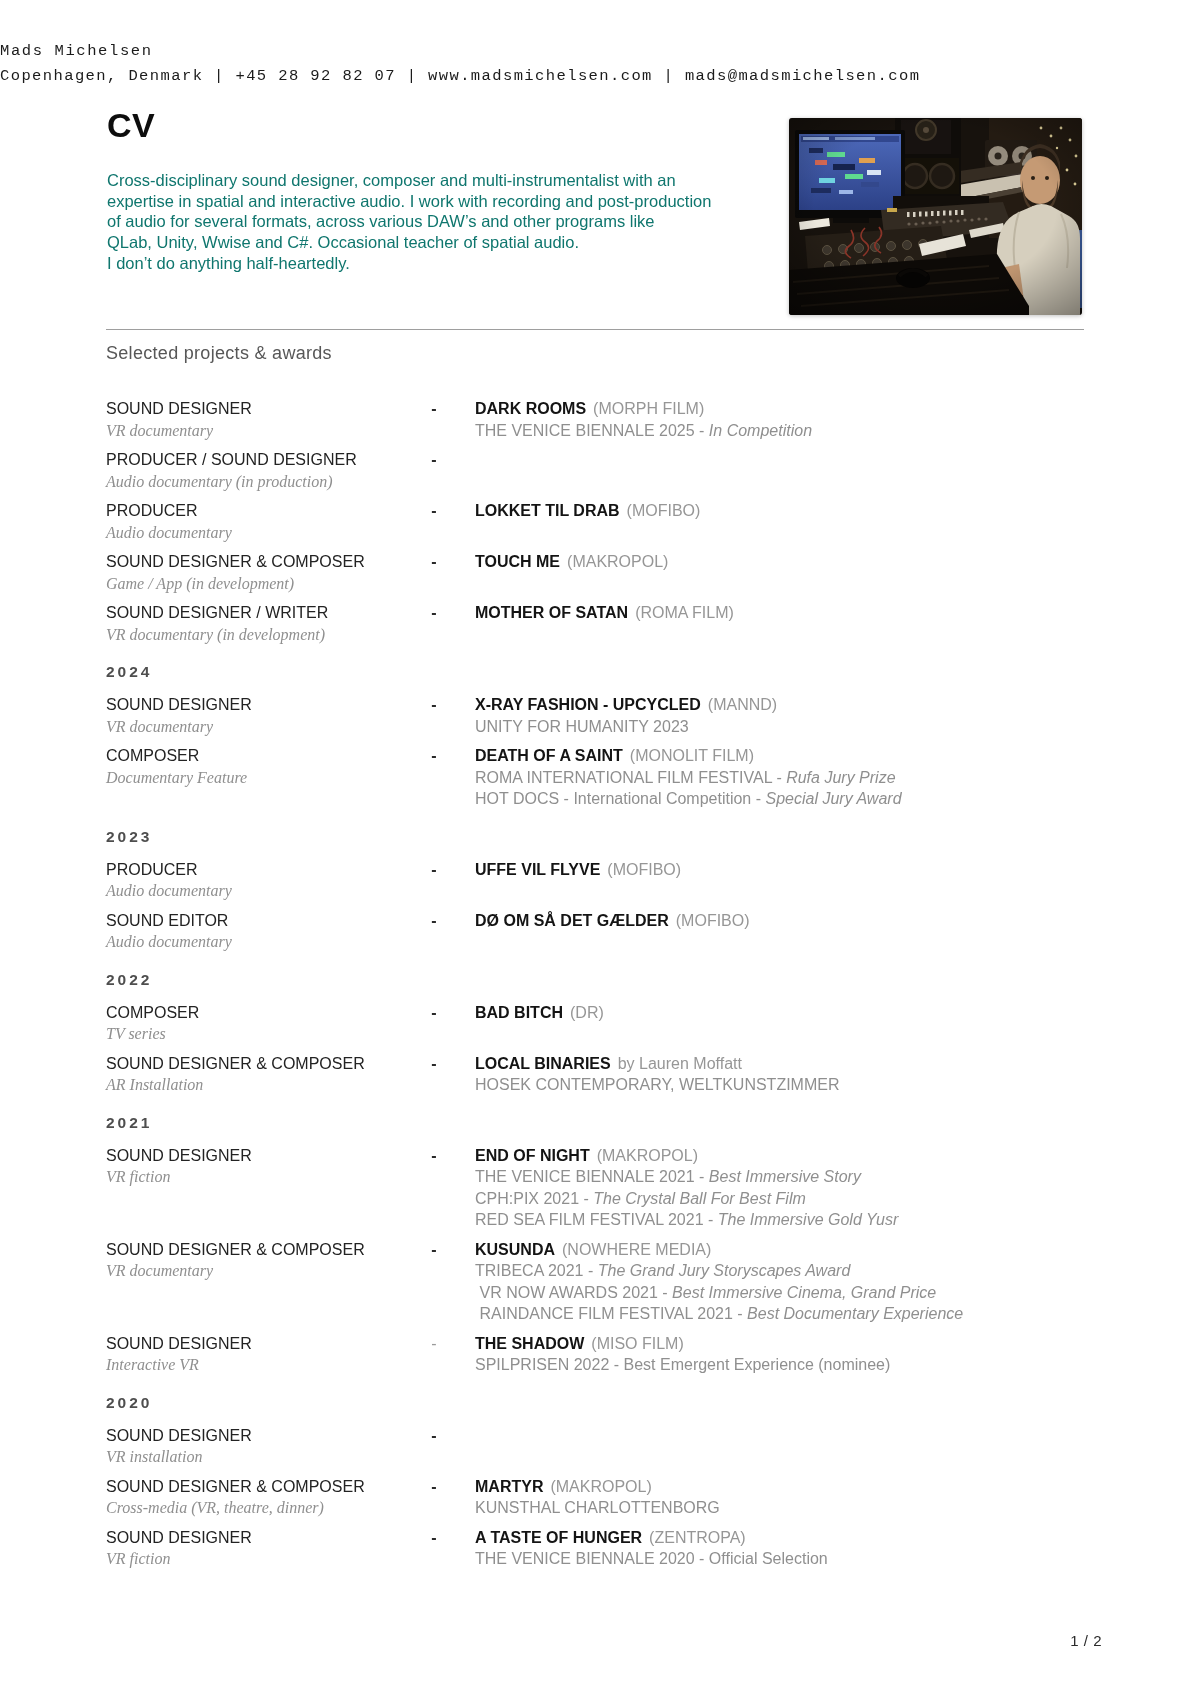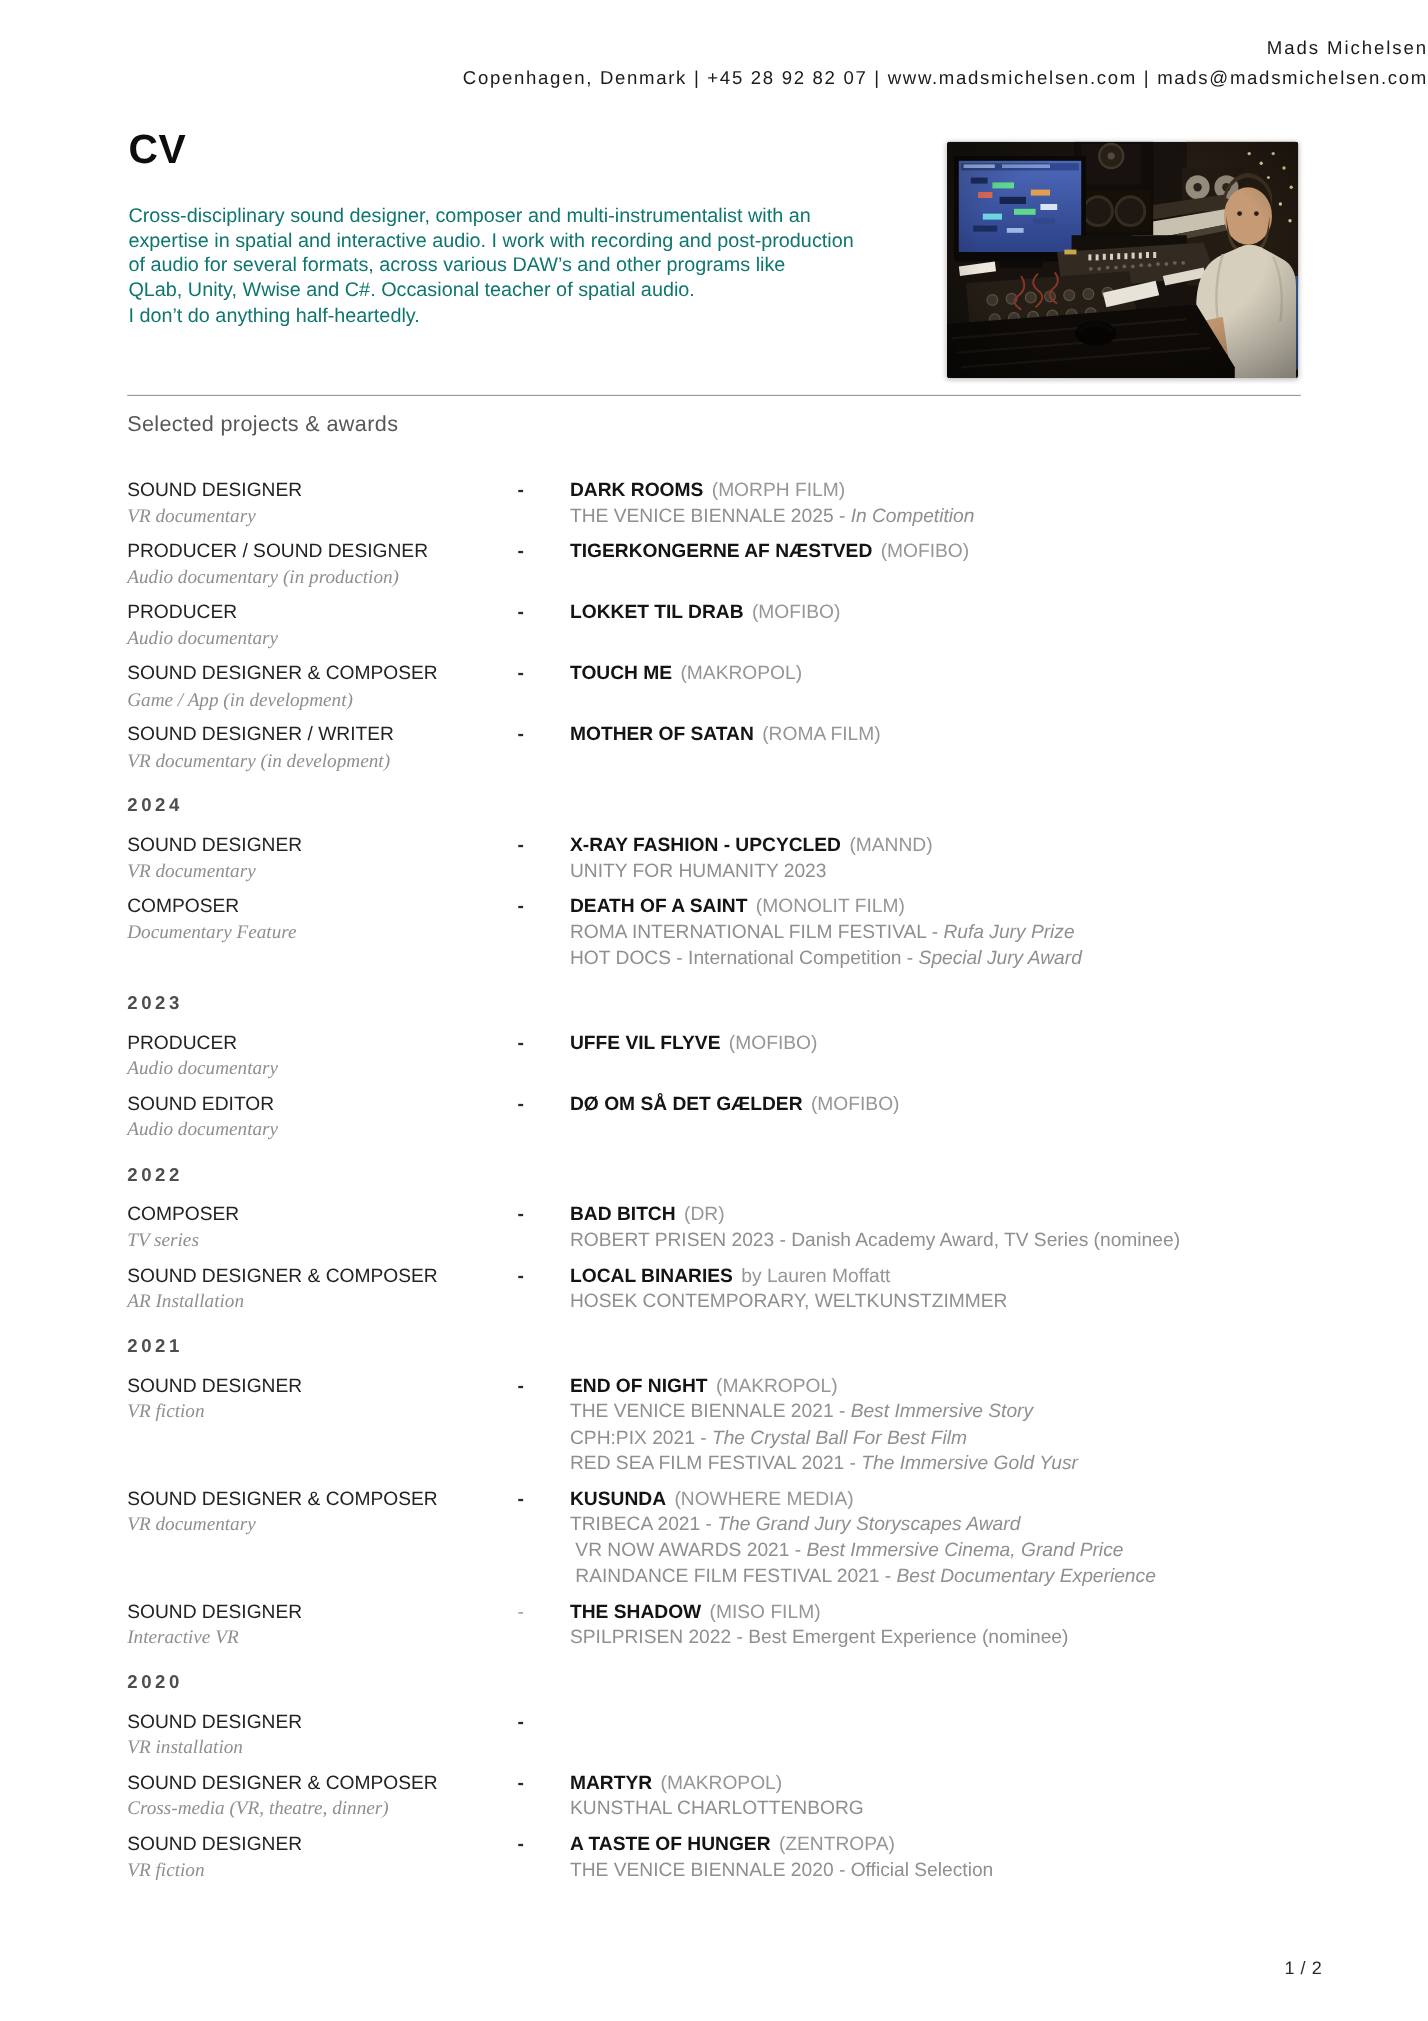--- a/index.html
+++ b/index.html
@@ -1,21 +1,21 @@
 <!DOCTYPE html>
 <html><head>
 <meta charset="utf-8">
 <style>
   html,body{margin:0;padding:0;background:#ffffff;}
   .page{
     position:relative;width:1190px;height:1684px;background:#ffffff;overflow:hidden;
     font-family:"Liberation Sans","DejaVu Sans",sans-serif;color:#222;
   }
   
-  .doc-header{position:absolute;top:30px;left:0;width:100%;text-align:right;}
+  .doc-header{position:absolute;top:40px;left:0;width:100%;text-align:left;font-family:Liberation Mono, monospace;}
   .doc-name{font-size:15.5px;letter-spacing:1.6px;color:#1b1b1b;line-height:22px;}
   .doc-contact{font-size:15.5px;letter-spacing:1.4px;color:#1b1b1b;line-height:22px;margin-top:3px;}
   
   .cv-title{position:absolute;left:107px;top:106px;font-size:34px;font-weight:bold;color:#0d0d0d;letter-spacing:0.5px;}
   
   .intro{position:absolute;left:107px;top:170px;width:680px;font-size:16.5px;line-height:20.7px;color:#0f766e;white-space:pre-line;}
   
   .photo{position:absolute;left:789px;top:118px;width:293px;height:197px;border-radius:3px;overflow:hidden;box-shadow:0 1px 4px rgba(0,0,0,0.25);}
   .photo svg{display:block;}
   
@@ -226,23 +226,20 @@
           <div class="title-line"><span class="ptitle">DARK ROOMS</span><span class="suffix">(MORPH FILM)</span></div>
           <span class="award-line"><span class="plain">THE VENICE BIENNALE 2025 - </span><span class="ital">In Competition</span></span>
         </div>
       </div>
       <div class="proj-row">
         <div class="lcol">
           <div class="role">PRODUCER / SOUND DESIGNER</div>
           <div class="ptype">Audio documentary (in production)</div>
         </div>
         <div class="dash">-</div>
-        <div class="rcol">
-          <div class="title-line"><span class="ptitle">TIGERKONGERNE AF NÆSTVED</span><span class="suffix">(MOFIBO)</span></div>
-        </div>
       </div>
       <div class="proj-row">
         <div class="lcol">
           <div class="role">PRODUCER</div>
           <div class="ptype">Audio documentary</div>
         </div>
         <div class="dash">-</div>
         <div class="rcol">
           <div class="title-line"><span class="ptitle">LOKKET TIL DRAB</span><span class="suffix">(MOFIBO)</span></div>
         </div>
@@ -314,21 +311,20 @@
       </div>
       <div class="year-heading">2022</div>
       <div class="proj-row">
         <div class="lcol">
           <div class="role">COMPOSER</div>
           <div class="ptype">TV series</div>
         </div>
         <div class="dash">-</div>
         <div class="rcol">
           <div class="title-line"><span class="ptitle">BAD BITCH</span><span class="suffix">(DR)</span></div>
-          <span class="award-line"><span class="plain">ROBERT PRISEN 2023 - Danish Academy Award, TV Series (nominee)</span></span>
         </div>
       </div>
       <div class="proj-row">
         <div class="lcol">
           <div class="role">SOUND DESIGNER &amp; COMPOSER</div>
           <div class="ptype">AR Installation</div>
         </div>
         <div class="dash">-</div>
         <div class="rcol">
           <div class="title-line"><span class="ptitle">LOCAL BINARIES</span><span class="suffix">by Lauren Moffatt</span></div>

